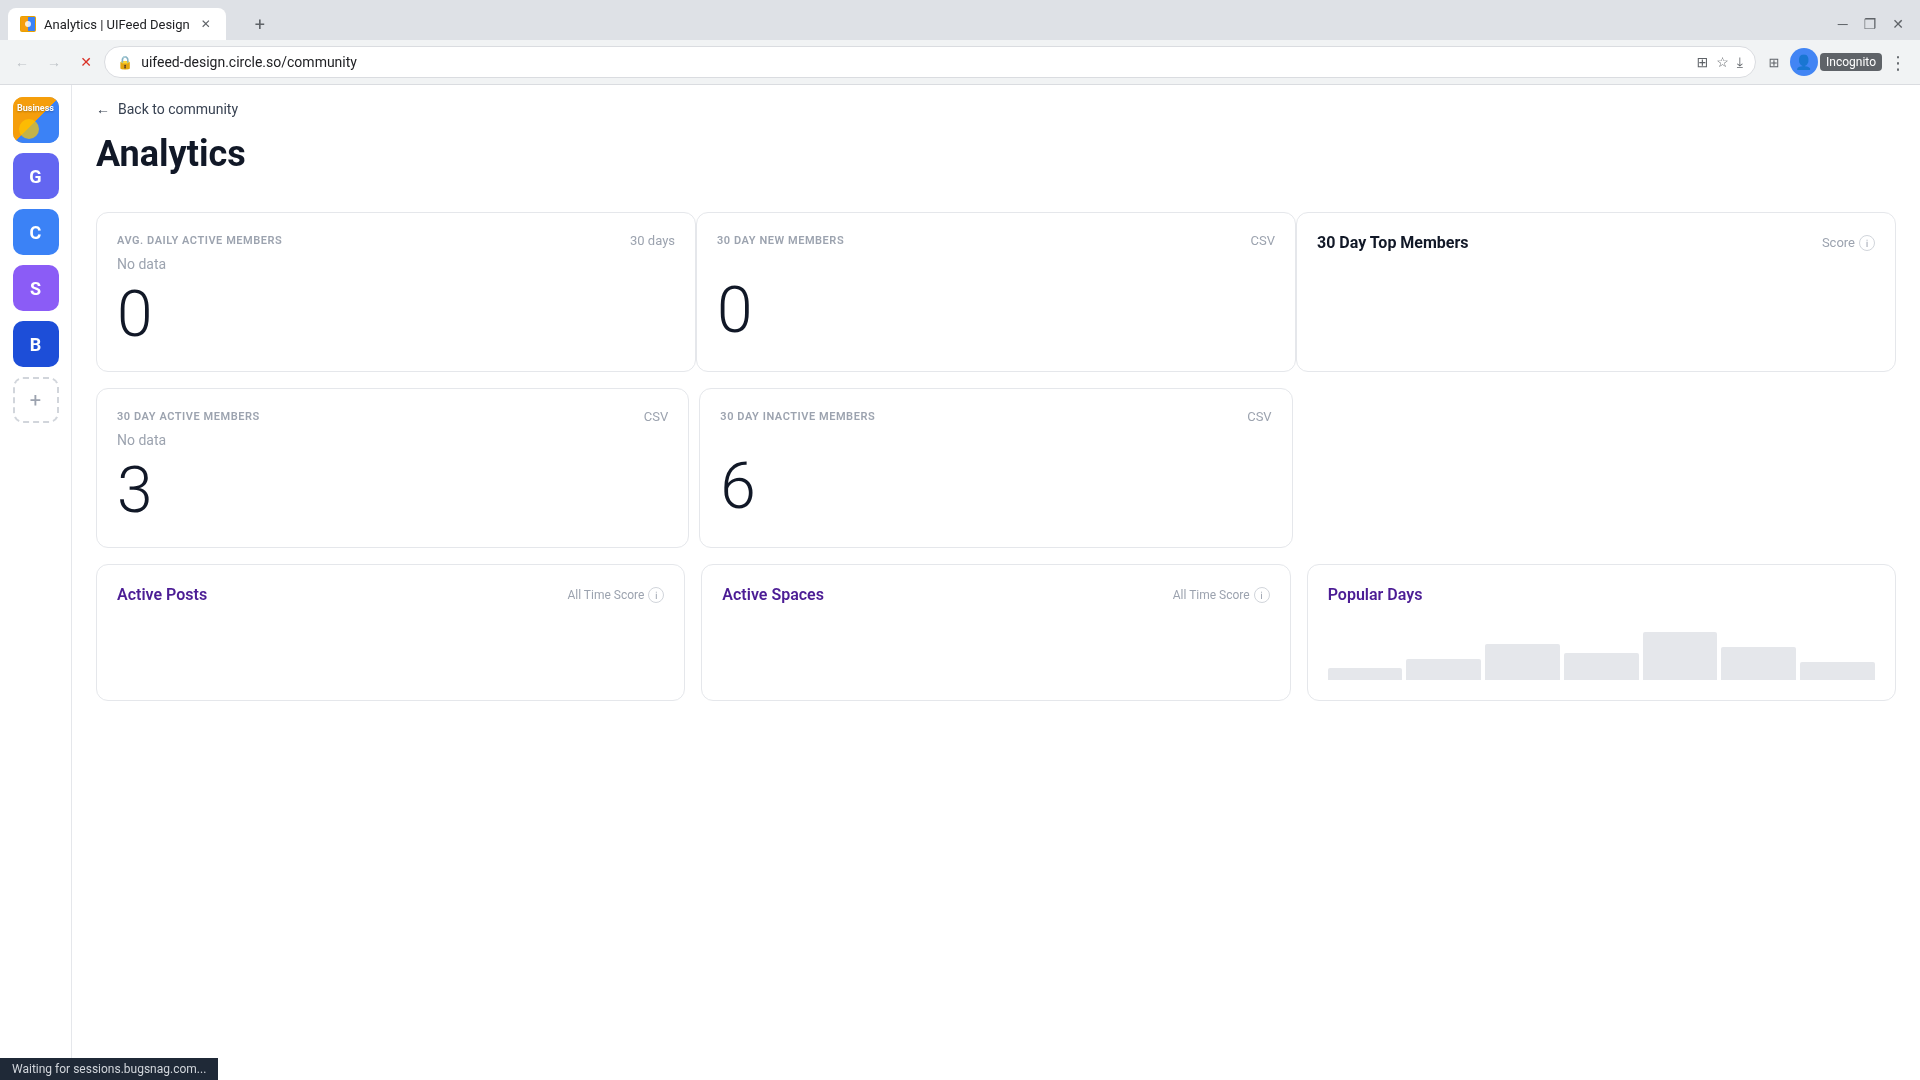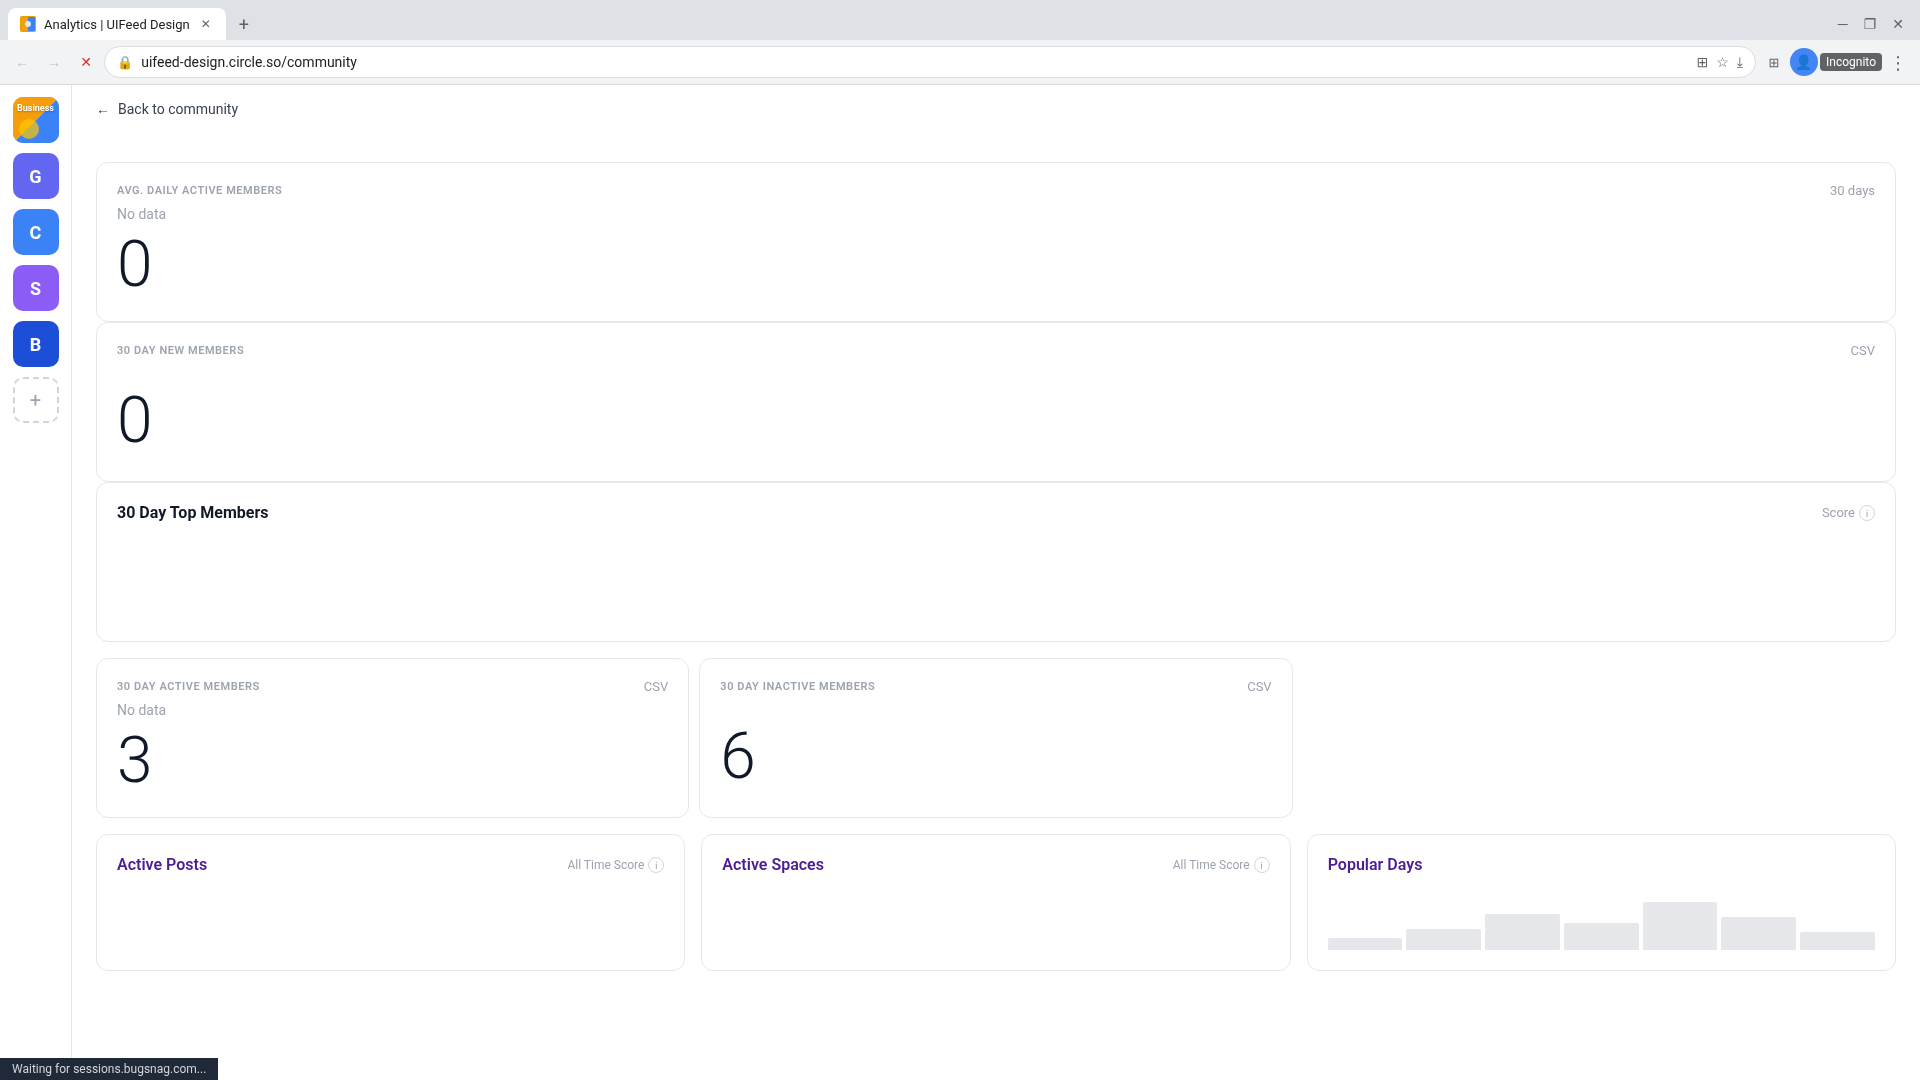--- a/index.html
+++ b/index.html
@@ -7,21 +7,21 @@
 
     
     .browser-chrome {
       background: #f1f3f4;
       border-bottom: 1px solid #dadce0;
     }
     .tab-bar {
       display: flex;
       align-items: center;
       padding: 8px 8px 0;
-      gap: 4px;
+      gap: 20px;
       background: #dee1e6;
       height: 40px;
     }
     .tab {
       display: flex;
       align-items: center;
       gap: 8px;
       background: #fff;
       border-radius: 8px 8px 0 0;
       padding: 0 12px;
@@ -487,23 +487,24 @@
 
   <div class="main-content">
 
     <div class="back-nav">
       <span class="back-arrow">←</span>
       <span>Back to community</span>
     </div>
 
     <div class="page-content">
 
-
-
-      <div style="display: grid; grid-template-columns: 1fr; margin-bottom: 16px; margin-top: 37px;">
+      <h1 class="page-title">Analytics</h1>
+
+
+      <div style="display: grid; grid-template-columns: 1fr 1fr 1fr; margin-bottom: 16px; margin-top: 37px;">
 
         <div class="stat-card">
           <div class="stat-header">
             <span class="stat-label">AVG. DAILY ACTIVE MEMBERS</span>
             <span class="stat-action">30 days</span>
           </div>
           <div class="stat-no-data">No data</div>
           <div class="stat-value">0</div>
         </div>
 

